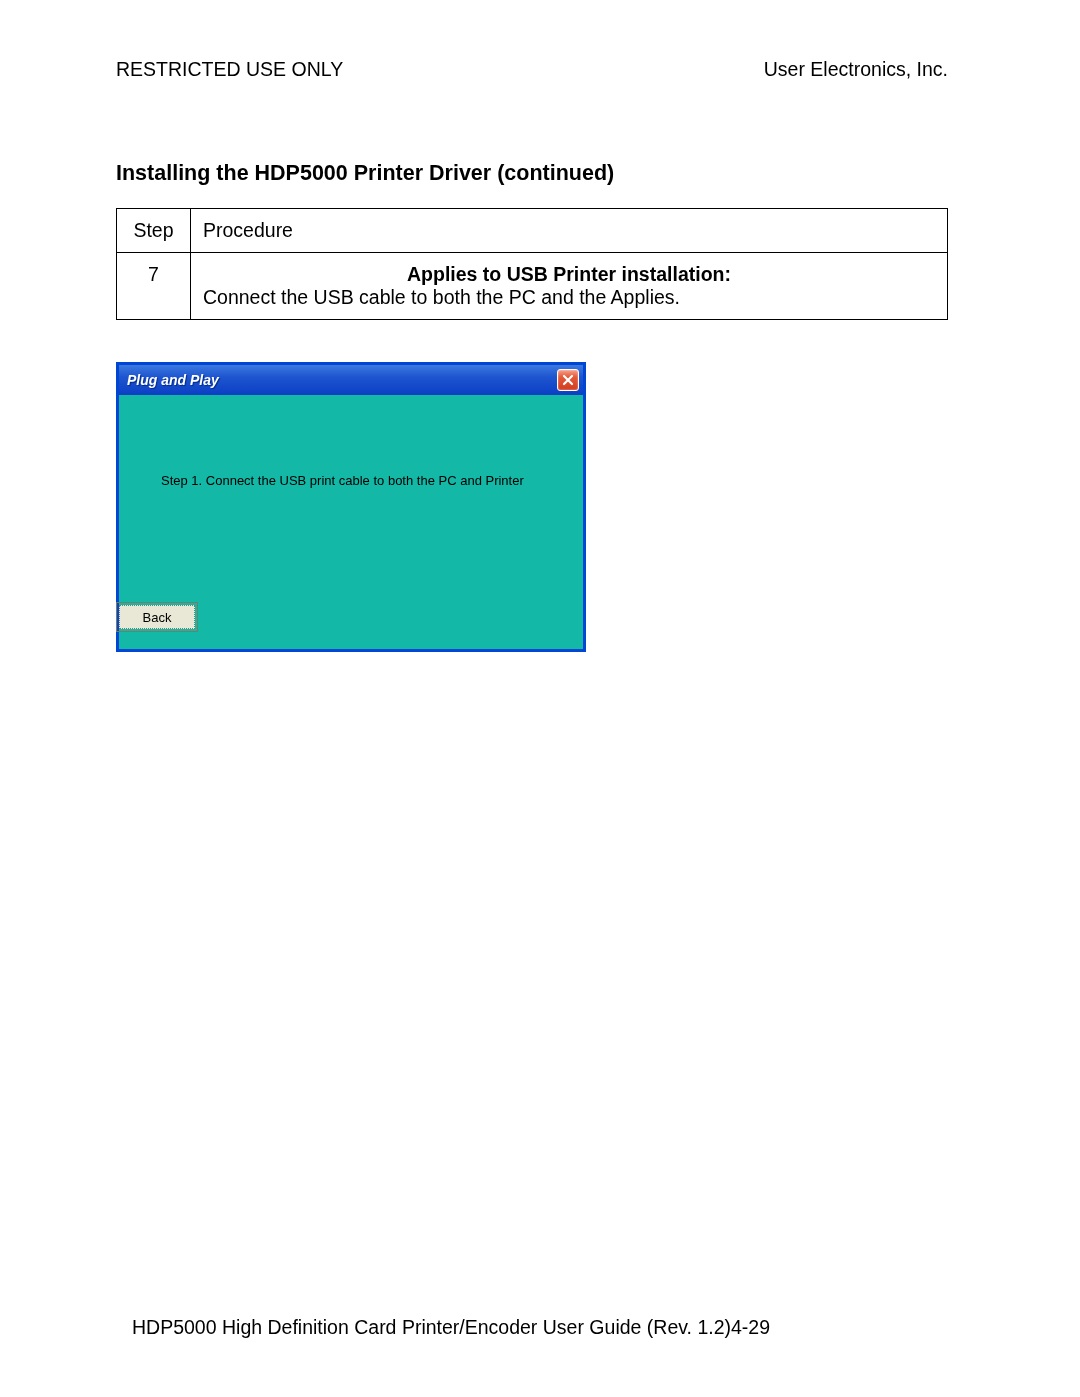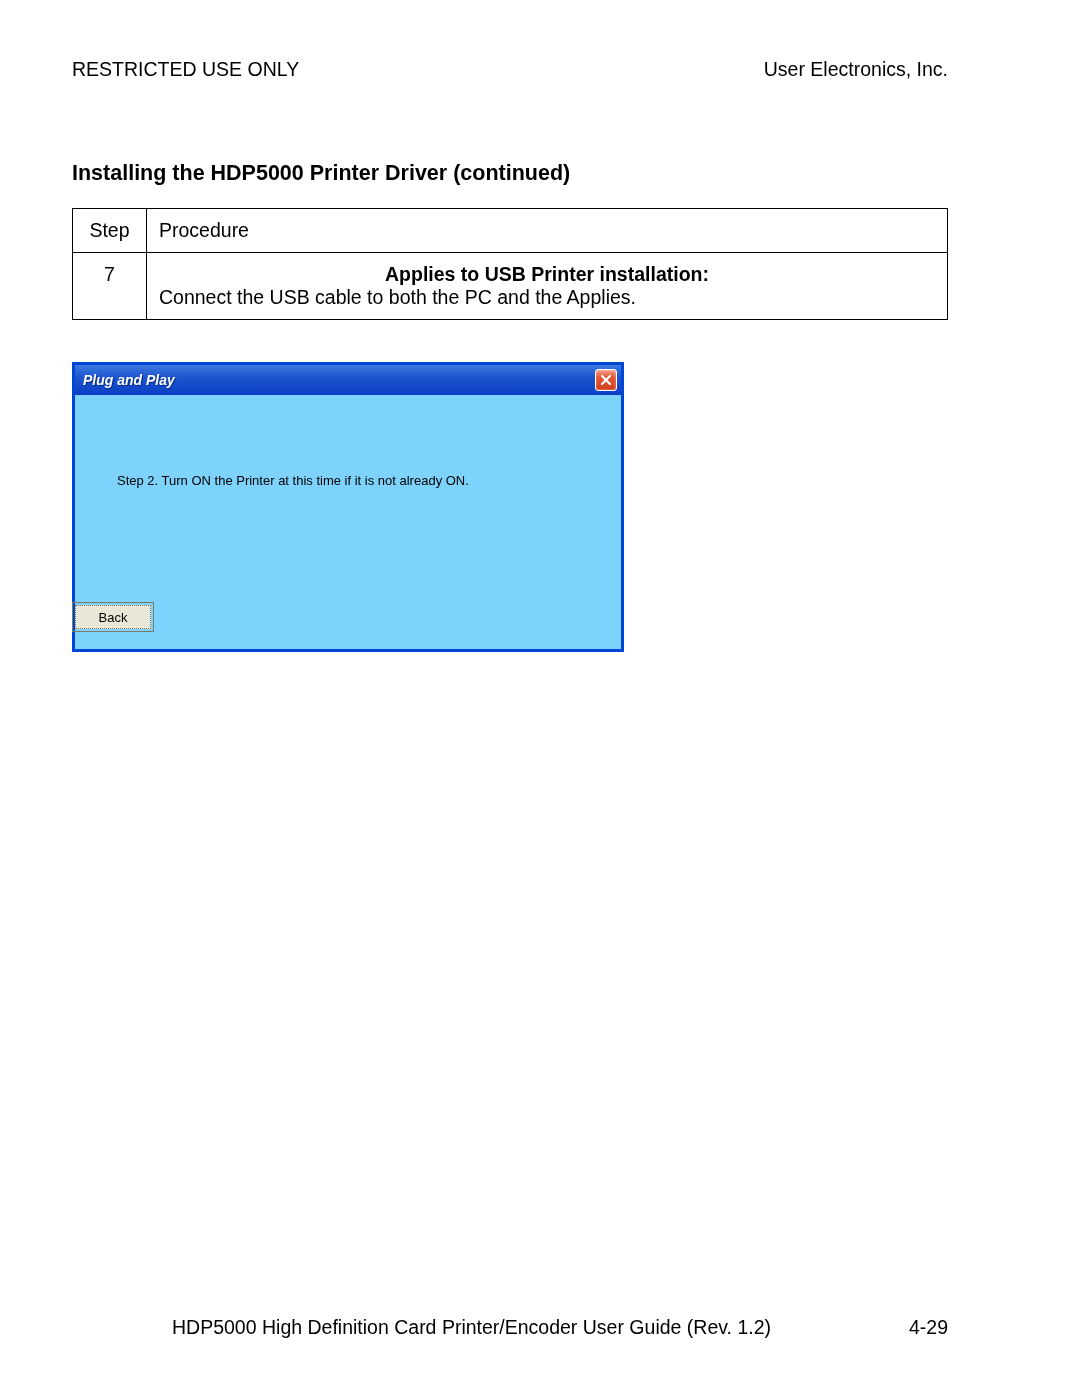--- a/index.html
+++ b/index.html
@@ -1,29 +1,29 @@
 <!DOCTYPE html>
 <html><head>
 <meta charset="utf-8">
 <style>
   * { box-sizing: border-box; margin: 0; padding: 0; }
   html, body { width: 1080px; height: 1397px; background: #ffffff; font-family: Arial, Helvetica, sans-serif; color: #000; }
-  .page { position: relative; width: 1080px; height: 1397px; padding: 58px 132px 0 72px; }
+  .page { position: relative; width: 1080px; height: 1397px; padding: 58px 132px 0 116px; }
   .header-row { display: flex; justify-content: space-between; font-size: 19.5px; }
   .section-title { font-weight: bold; font-size: 21.5px; margin-top: 80px; margin-bottom: 22px; }
   table.proc { width: 100%; border-collapse: collapse; }
   table.proc th, table.proc td { border: 1px solid #000; padding: 10px 12px; font-size: 19.5px; vertical-align: top; }
   table.proc th { text-align: left; font-weight: normal; }
   table.proc .step-col { width: 74px; text-align: center; }
   .proc-body-strong { font-weight: bold; display: block; margin-bottom: 0; text-align: center; }
   .dialog-wrap { margin-top: 42px; }
   .dialog {
-    width: 552px;
+    width: 470px;
     border: 3px solid #0046d5;
-    background: #7dd3fc;
+    background: #14b8a6;
     font-family: Tahoma, Arial, sans-serif;
     box-shadow: 0 0 0 0;
   }
   .titlebar {
     height: 30px;
     background: linear-gradient(to bottom, #3b79e0 0%, #1e55cf 40%, #0a3fc4 100%);
     display: flex; align-items: center; justify-content: space-between;
     padding: 0 4px 0 8px;
   }
   .titlebar-title {
@@ -46,21 +46,21 @@
     background: #e9e8d6;
     border: 1px dotted #7a7a66;
     outline: 1px solid #7a7a66;
     outline-offset: 2px;
     font-size: 13px; font-family: Tahoma, Arial, sans-serif;
     display:flex; align-items:center; justify-content:center;
     cursor: pointer;
   }
   .footer-row {
     position: absolute; left: 132px; right: 132px; bottom: 58px;
-    display: flex; justify-content: space-between; font-size: 19.5px; margin-left: 40px;
+    display: flex; justify-content: flex-start; font-size: 19.5px;
   }
 </style>
 </head>
 <body>
 
 <div class="page">
 
   <div class="header-row">
     <span>RESTRICTED USE ONLY</span>
     <span>User Electronics, Inc.</span>
@@ -90,21 +90,21 @@
     <div class="dialog">
       <div class="titlebar">
         <span class="titlebar-title">Plug and Play</span>
         <div class="close-btn">
           <svg width="12" height="12" viewBox="0 0 12 12">
             <path d="M2 2 L10 10 M10 2 L2 10" stroke="#ffffff" stroke-width="2.2" stroke-linecap="round"></path>
           </svg>
         </div>
       </div>
       <div class="dialog-body">
-        <div class="step-line">Step 2.  Turn ON the Printer at this time if it is not already ON.</div>
+        <div class="step-line">Step 1.  Connect the USB print cable to both the PC and Printer</div>
       </div>
       <div class="dialog-buttons">
         <button class="back-btn">Back</button>
       </div>
     </div>
   </div>
 
   <div class="footer-row">
     <span>HDP5000 High Definition Card Printer/Encoder User Guide (Rev. 1.2)</span>
     <span>4-29</span>

